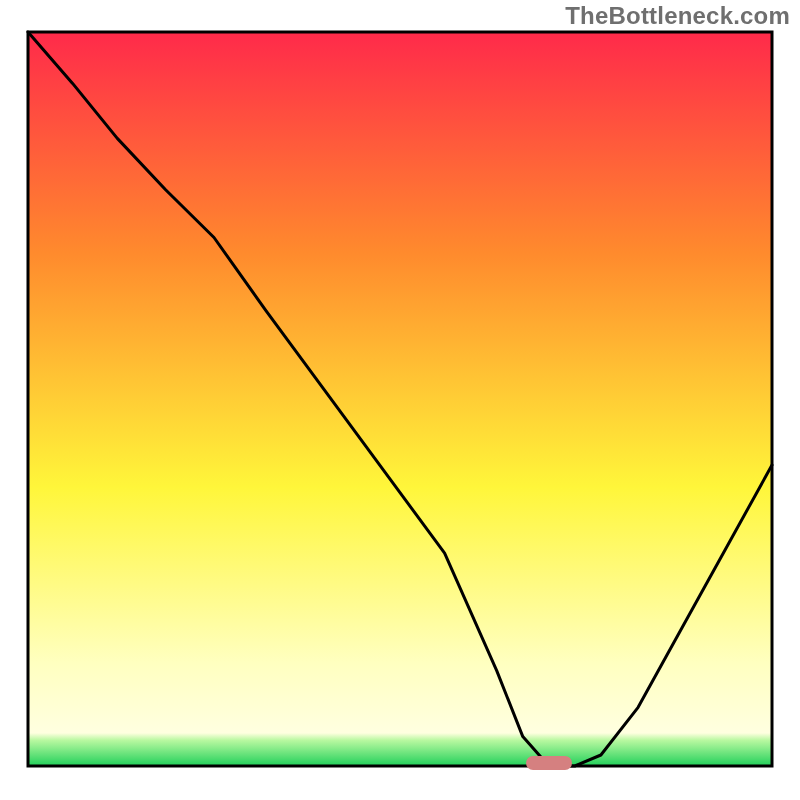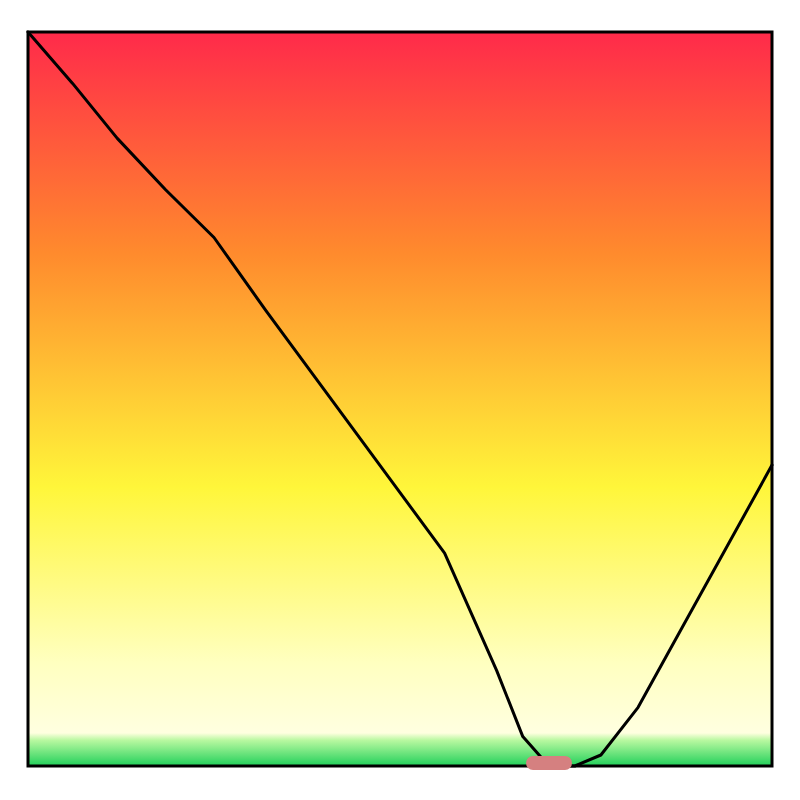--- a/index.html
+++ b/index.html
@@ -36,20 +36,21 @@
     width: 46px;
     height: 14px;
     border-radius: 7px;
     background: #d58080;
   }
 </style>
 </head>
 <body>
 
 <div class="stage">
+  <div class="watermark">TheBottleneck.com</div>
   <svg id="chart-svg" width="800" height="800">
       <defs>
         <linearGradient id="bg-grad" x1="0" y1="0" x2="0" y2="1">
           <stop offset="0.00%" stop-color="#ff2a4a"></stop>
           <stop offset="30.00%" stop-color="#ff8a2d"></stop>
           <stop offset="62.00%" stop-color="#fff63a"></stop>
           <stop offset="86.00%" stop-color="#ffffc0"></stop>
           <stop offset="95.50%" stop-color="#ffffe0"></stop>
           <stop offset="96.50%" stop-color="#b8f8a0"></stop>
           <stop offset="100.00%" stop-color="#21d05a"></stop>

